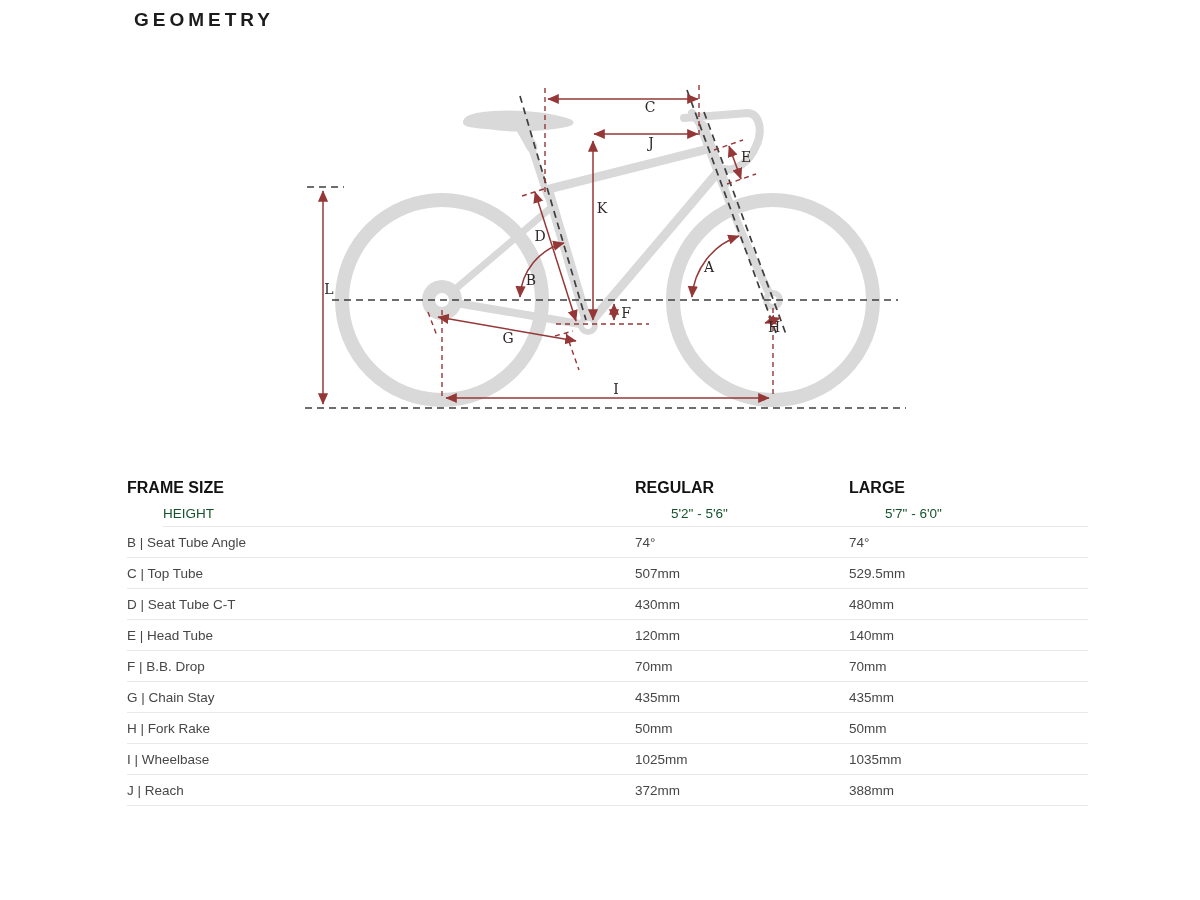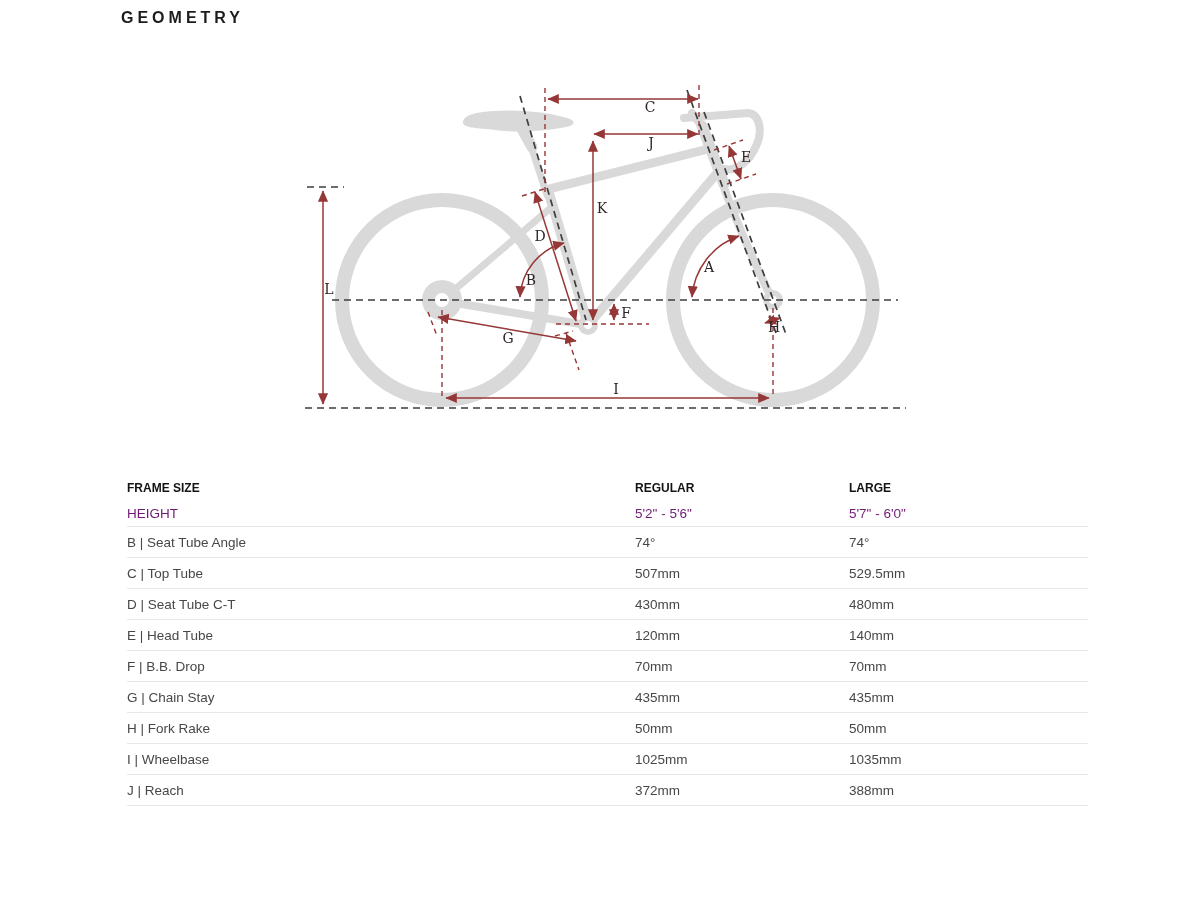--- a/index.html
+++ b/index.html
@@ -1,35 +1,35 @@
 <!DOCTYPE html>
 <html style="--accent: #963737;"><head>
 <meta charset="utf-8">
 <style>
   html,body{margin:0;padding:0;background:#fff;}
   body{width:1200px;height:900px;position:relative;overflow:hidden;
        font-family:"Liberation Sans",sans-serif;}
-  .title{position:absolute;left:121px;top:9px;font-size:16px;font-weight:700;
+  .title{position:absolute;left:134px;top:9px;font-size:19px;font-weight:700;
          letter-spacing:4px;color:#1c1c1c;}
   #diagram{position:absolute;left:0;top:0;}
 
   
   .tube{stroke:#d9d9d9;fill:none;stroke-linecap:round;}
   .fillgray{fill:#d9d9d9;stroke:none;}
   
   .kdash{stroke:#3e3e3e;stroke-width:1.7;fill:none;stroke-dasharray:7 5;}
   .rdash{stroke:var(--accent,#963737);stroke-width:1.4;fill:none;stroke-dasharray:5 4;}
   
   .dim{stroke:var(--accent,#963737);stroke-width:1.5;fill:none;}
   .lbl{font-family:"DejaVu Serif",serif;font-size:14px;fill:#2e2626;text-anchor:middle;}
 
   
   .spec{position:absolute;left:127px;top:476px;width:961px;font-size:13.5px;color:#474747;}
-  .thead{position:relative;height:24px;font-weight:700;font-size:12px;color:#131313;}
-  .hrow{position:relative;height:26px;border-bottom:1px solid #e8e8e8;color:#701a75;}
+  .thead{position:relative;height:24px;font-weight:700;font-size:16px;color:#131313;}
+  .hrow{position:relative;height:26px;border-bottom:1px solid #e8e8e8;color:#14532d;margin-left:36px;}
   .trow{position:relative;height:30px;border-bottom:1px solid #e8e8e8;}
   .c1,.c2,.c3{position:absolute;top:50%;transform:translateY(-50%);white-space:nowrap;}
   .c1{left:0;}
   .c2{left:472px;padding-left:36px;}
   .c3{left:722px;}
 </style>
 </head>
 <body>
 
 <div class="title">GEOMETRY</div>

